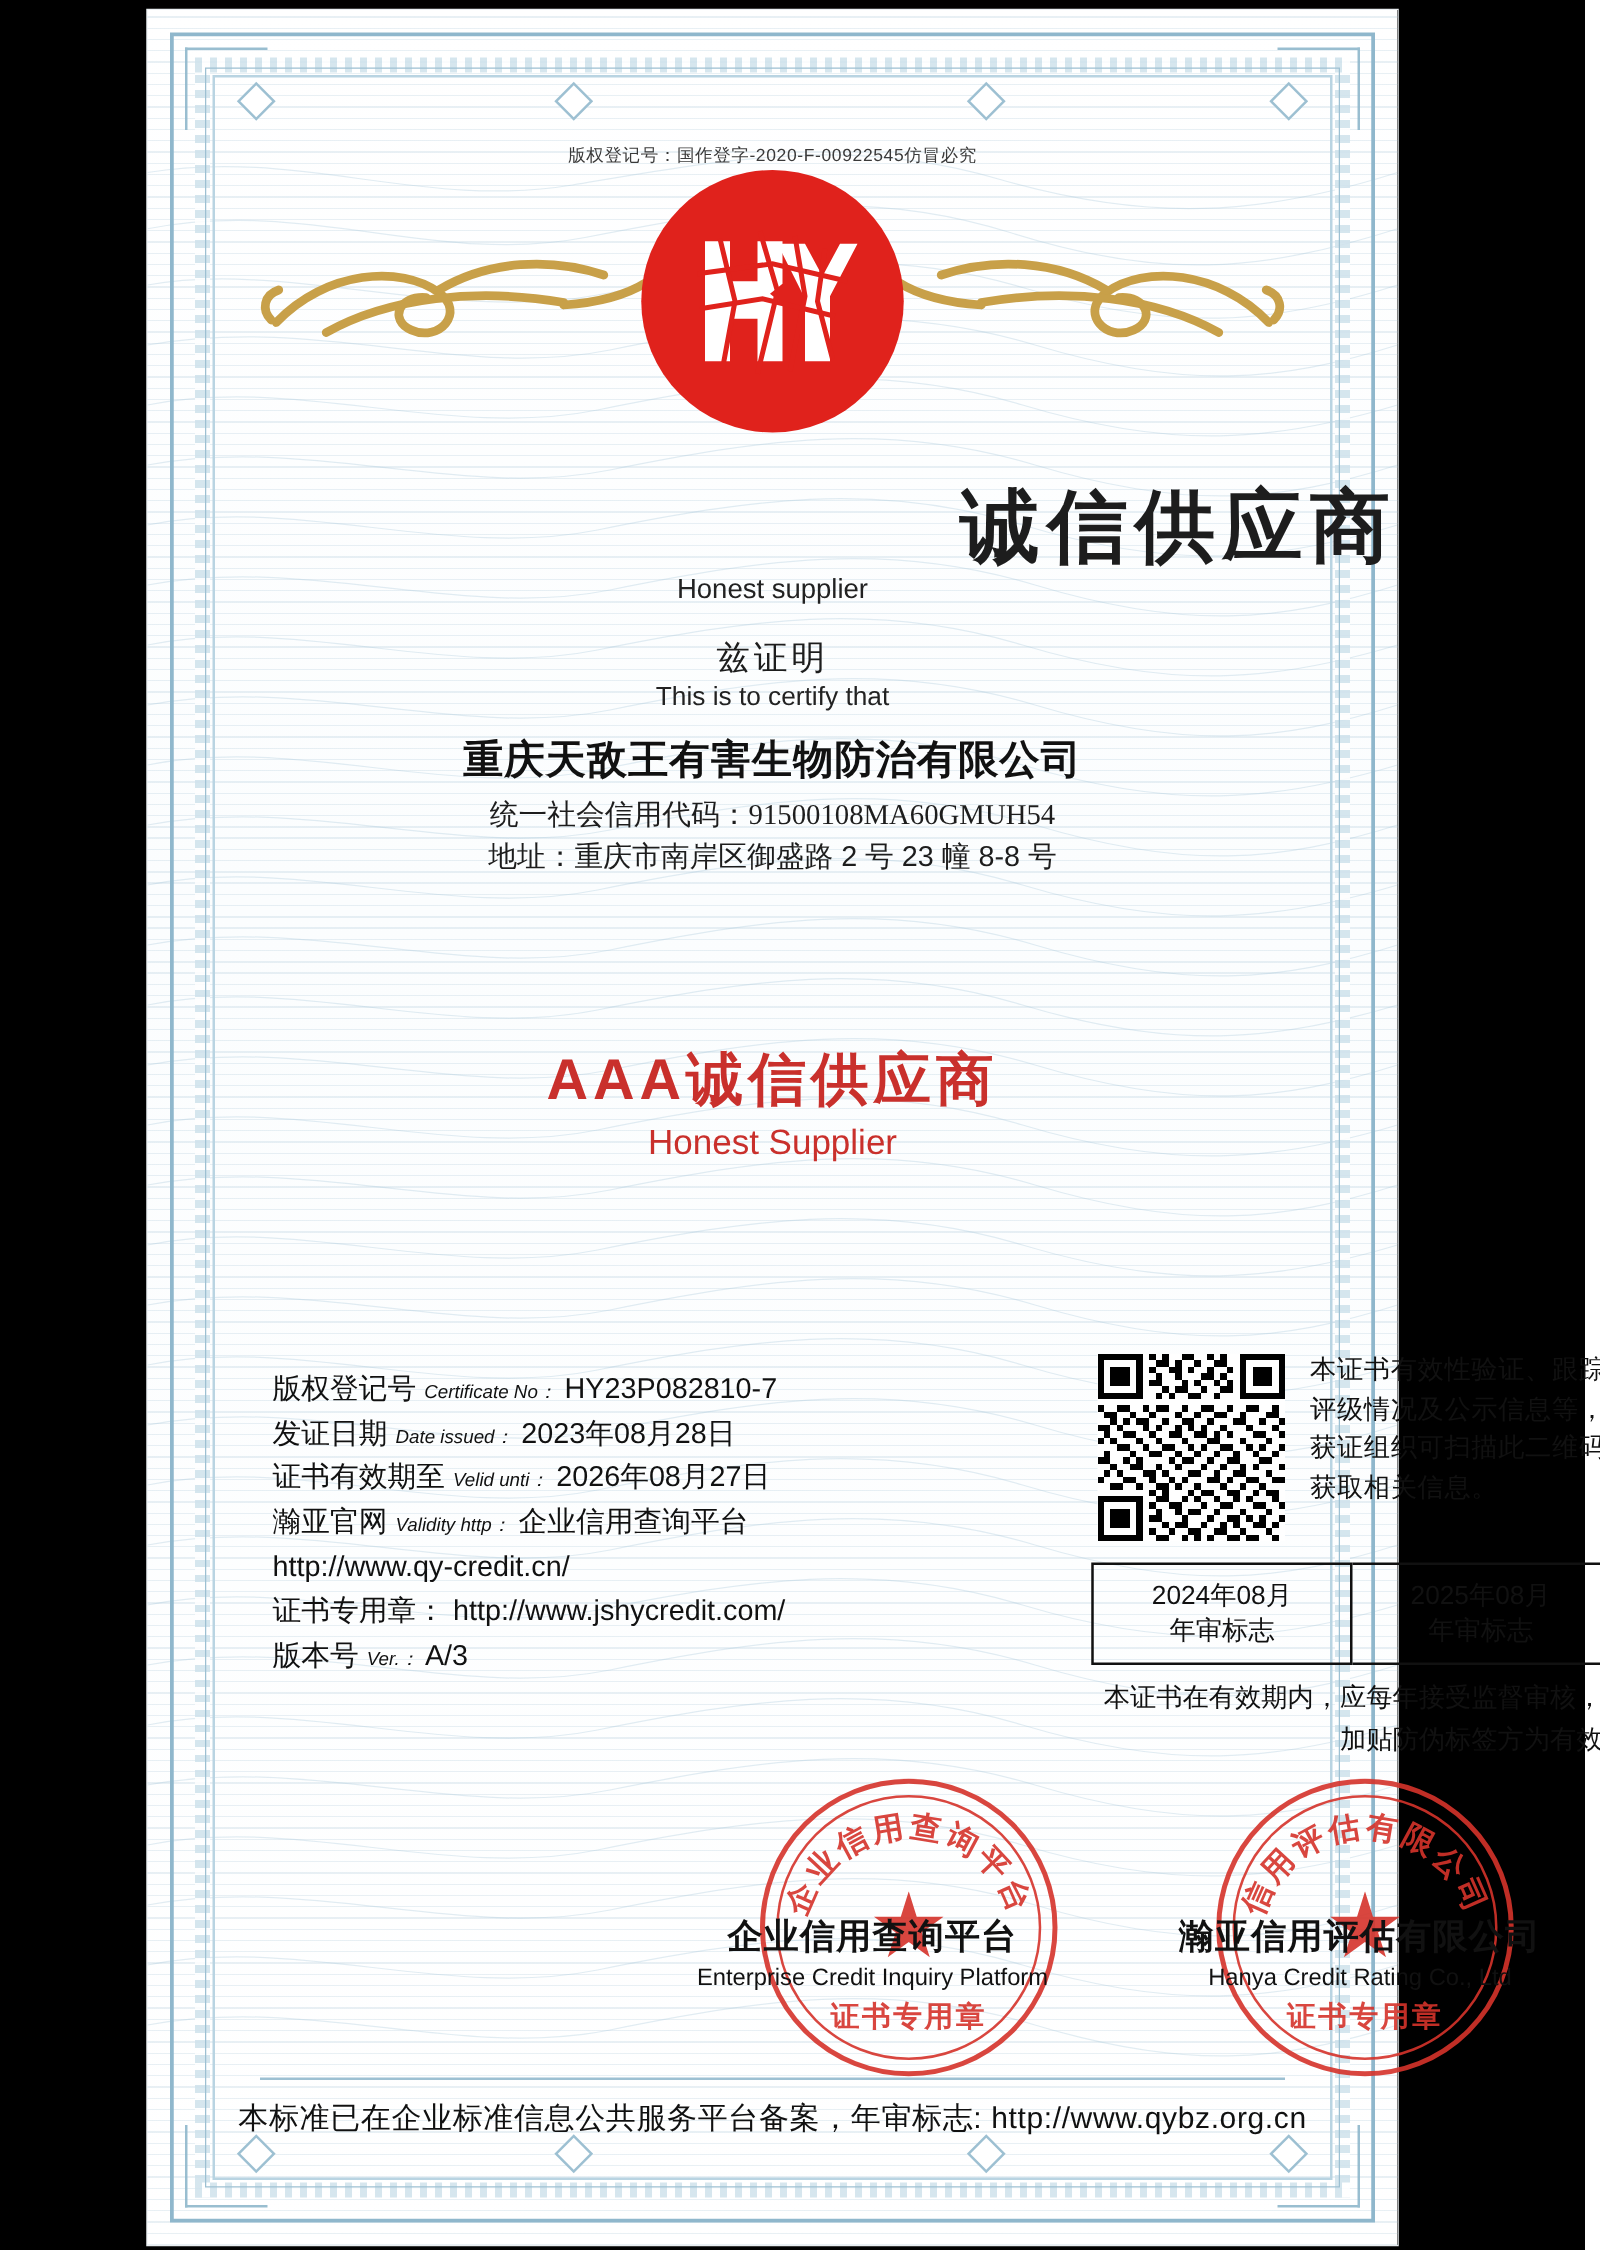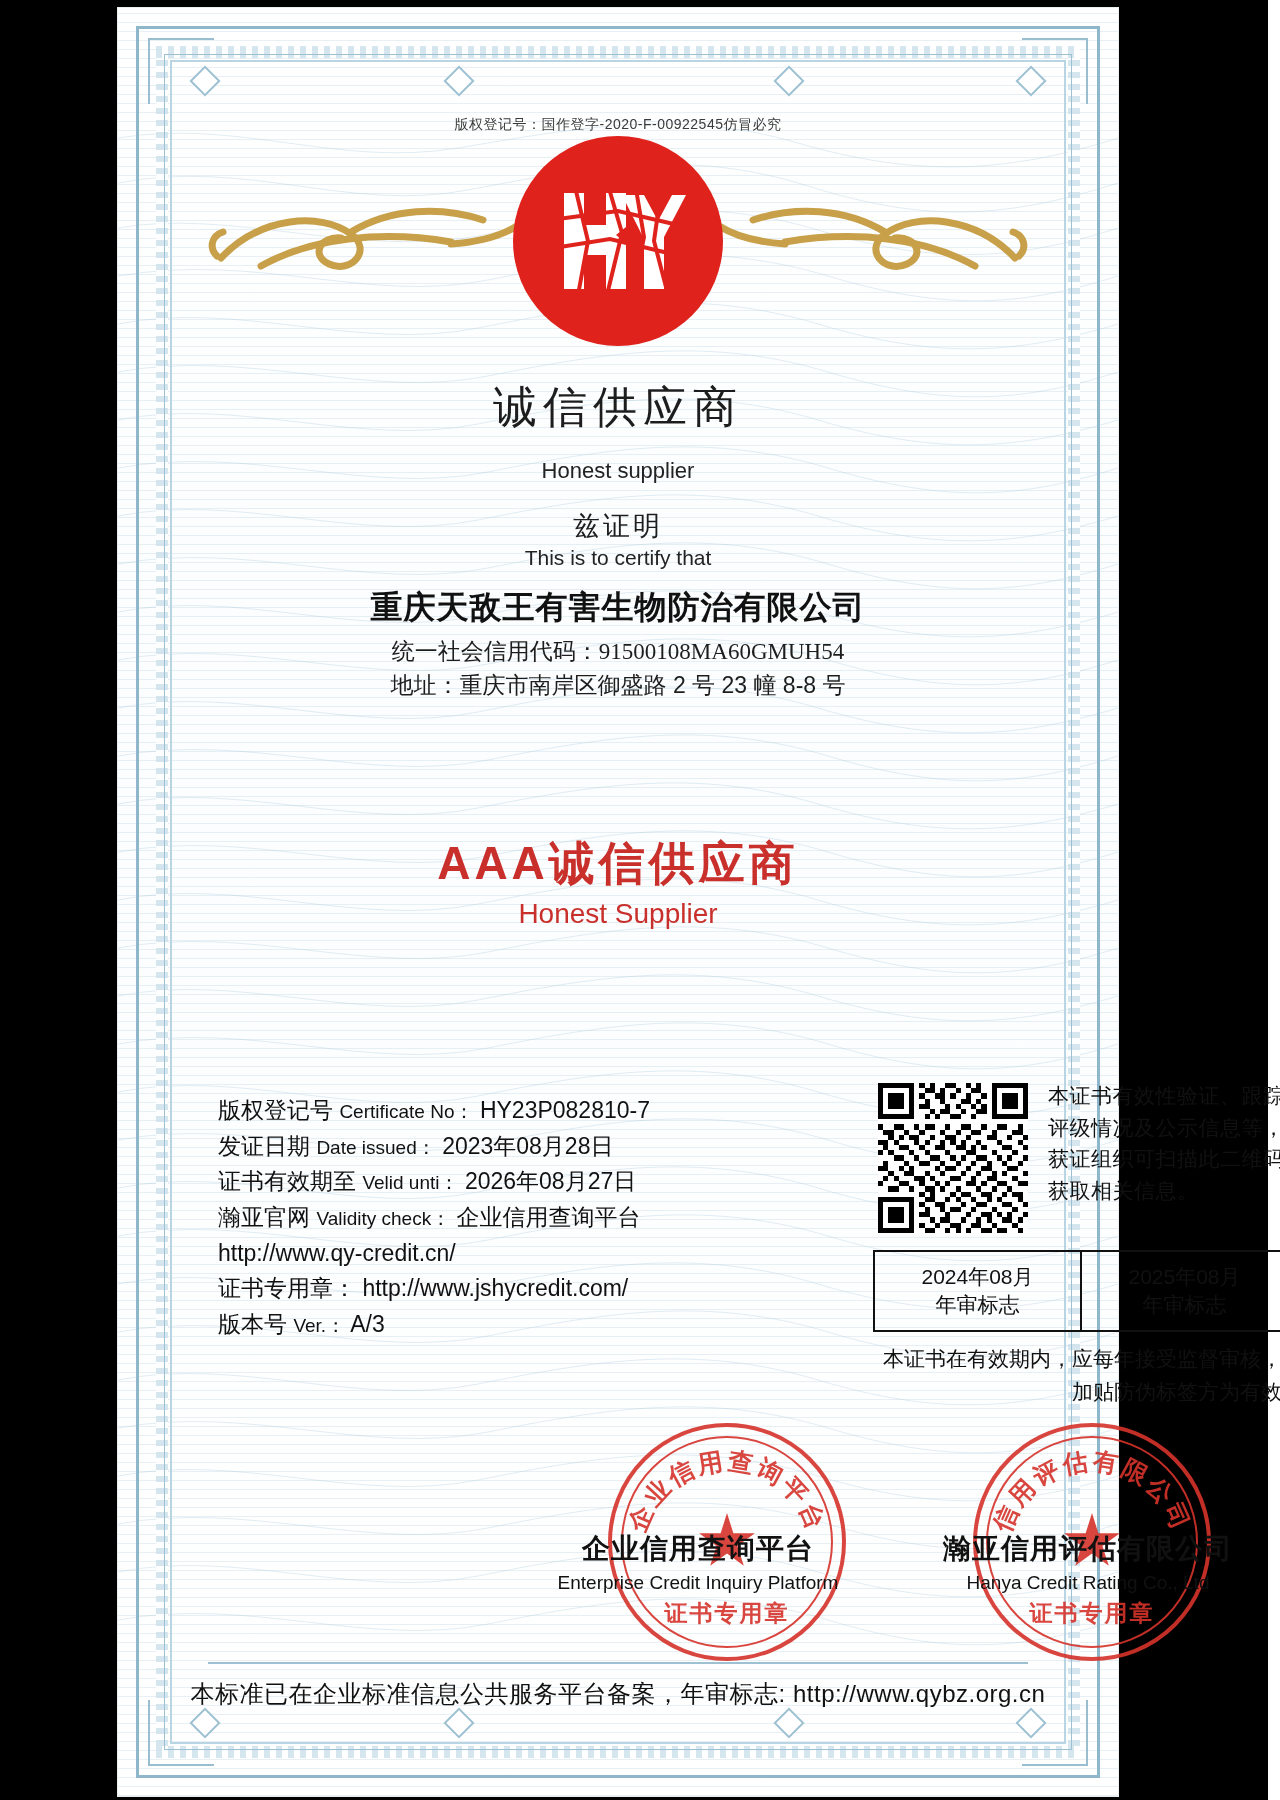--- a/index.html
+++ b/index.html
@@ -89,22 +89,22 @@
   .flourish{width:330px;height:110px;}
   .logo{
     width:210px;height:210px;border-radius:50%;
     background:#e0221c;
     display:flex;align-items:center;justify-content:center;
     position:relative;
     margin:0 -18px;
   }
   .logo svg{width:140px;height:120px;}
   .title-cn{
-    position:absolute;top:370px;left:0;right:0;text-align:center;
-    font-size:44px;font-weight:normal;color:#1d1d1d;letter-spacing:6px;
+    position:absolute;top:370px;left:0;right:0;text-align:right;
+    font-size:64px;font-weight:bold;color:#1d1d1d;letter-spacing:6px;
     font-family:"DejaVu Sans","Liberation Sans",sans-serif;
   }
   .title-en{
     position:absolute;top:450px;left:0;right:0;text-align:center;
     font-size:22px;color:#222;
   }
   .certify-cn{
     position:absolute;top:500px;left:0;right:0;text-align:center;
     font-size:27px;color:#1d1d1d;letter-spacing:3px;
   }
@@ -131,21 +131,21 @@
   .award-en{
     position:absolute;top:890px;left:0;right:0;text-align:center;
     font-size:28px;color:#c9302c;
   }
   
   .details{
     position:absolute;left:100px;top:1085px;width:520px;
     font-size:23px;color:#111;line-height:1.55;
   }
   .details .row{white-space:nowrap;}
-  .details .lbl-en{font-size:19px;}
+  .details .lbl-en{font-size:15px;font-style:italic;}
   .details .url{font-size:23px;}
   
   .qr-box{
     position:absolute;left:760px;top:1075px;
     width:150px;height:150px;background:#ffffff;
   }
   .qr-note{
     position:absolute;left:930px;top:1072px;width:250px;
     font-size:21px;color:#111;line-height:1.5;letter-spacing:.5px;
   }
@@ -328,21 +328,21 @@
           <span class="lbl-en">Date issued：</span>
           <span>2023年08月28日</span>
         </div>
         <div class="row">
           <span>证书有效期至</span>
           <span class="lbl-en">Velid unti：</span>
           <span>2026年08月27日</span>
         </div>
         <div class="row">
           <span>瀚亚官网</span>
-          <span class="lbl-en">Validity check：</span>
+          <span class="lbl-en">Validity http：</span>
           <span>企业信用查询平台</span>
         </div>
         <div class="row url">http://www.qy-credit.cn/</div>
         <div class="row">
           <span>证书专用章：</span>
           <span class="url">http://www.jshycredit.com/</span>
         </div>
         <div class="row">
           <span>版本号</span>
           <span class="lbl-en">Ver.：</span>

